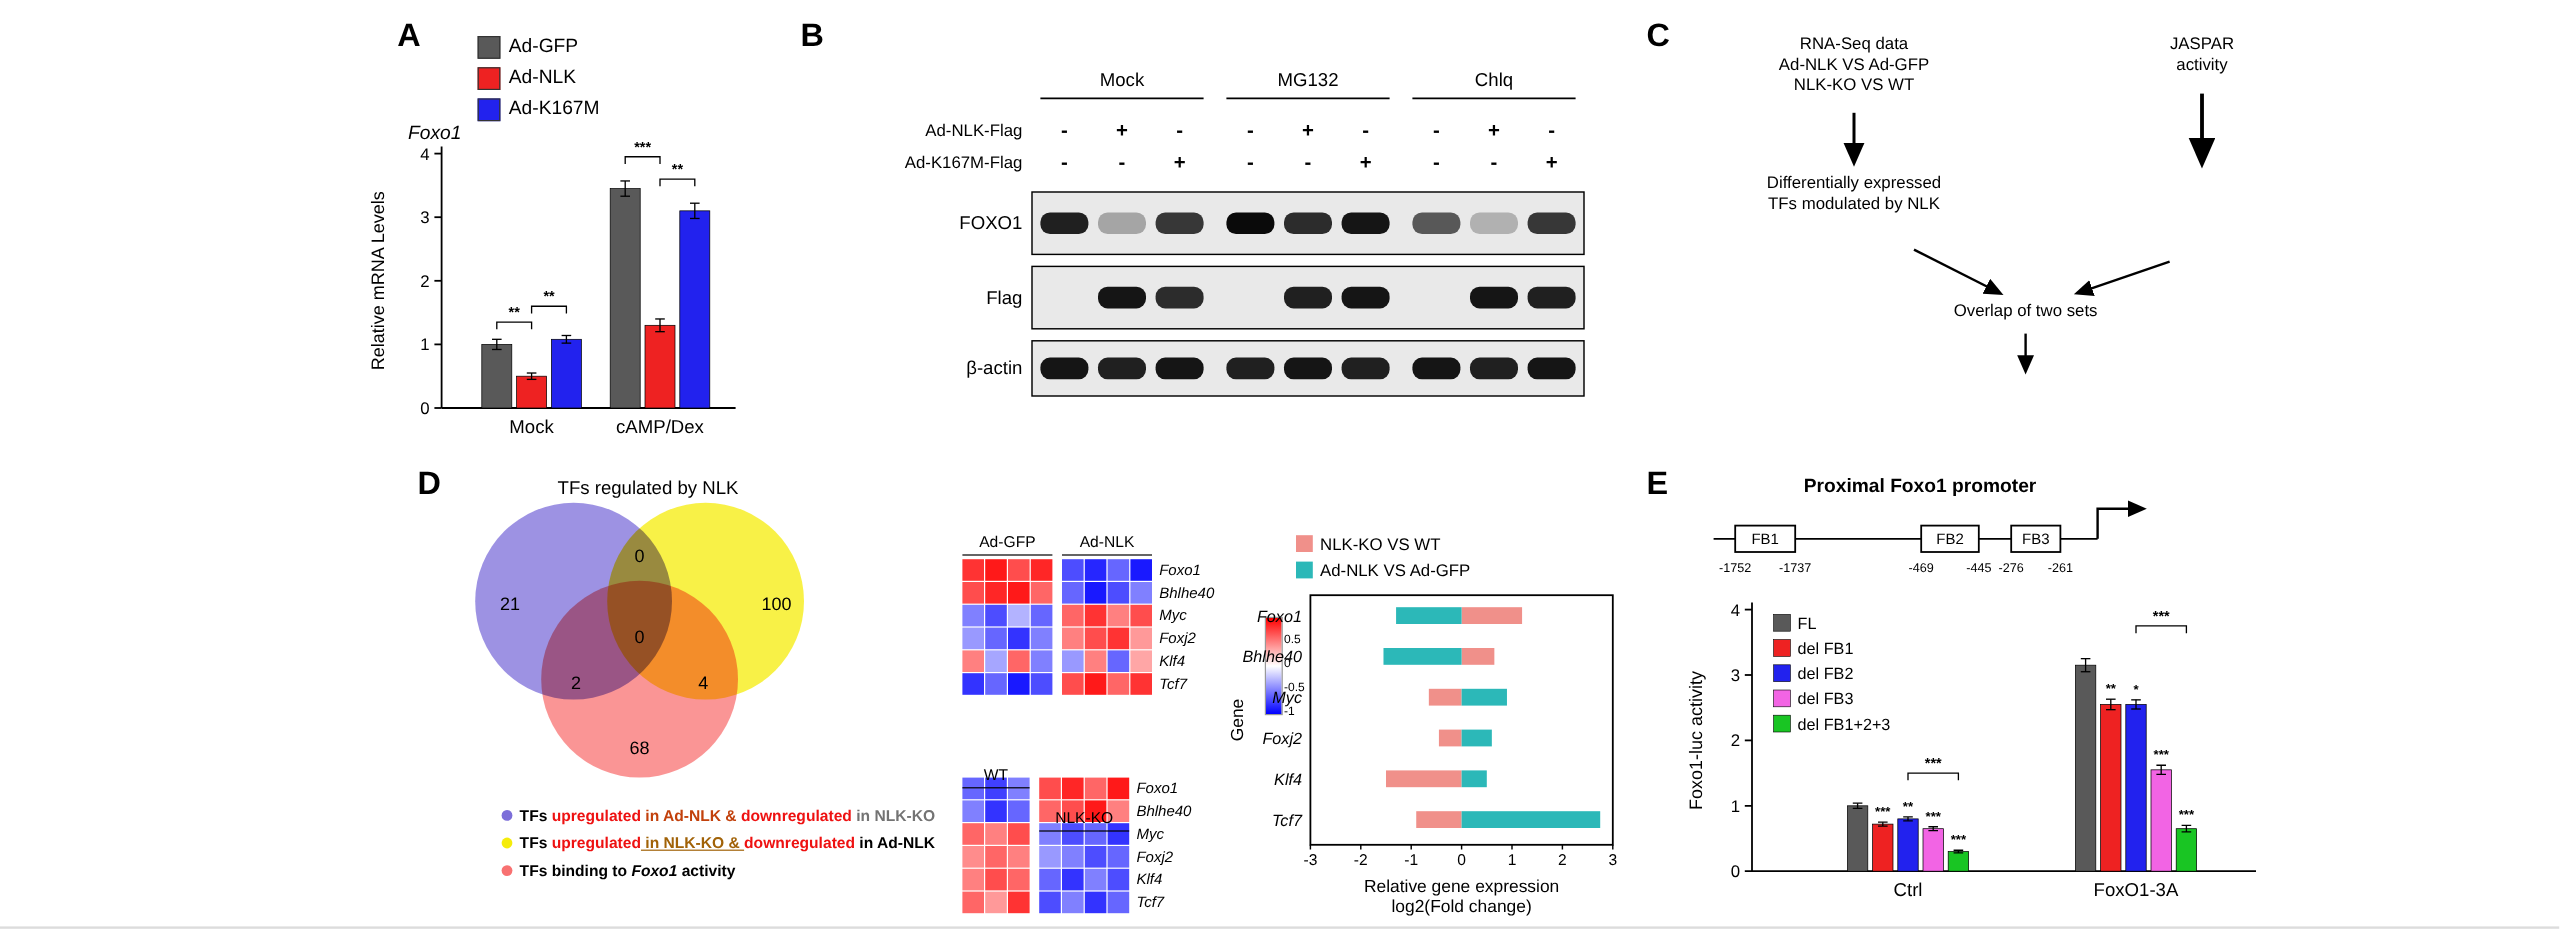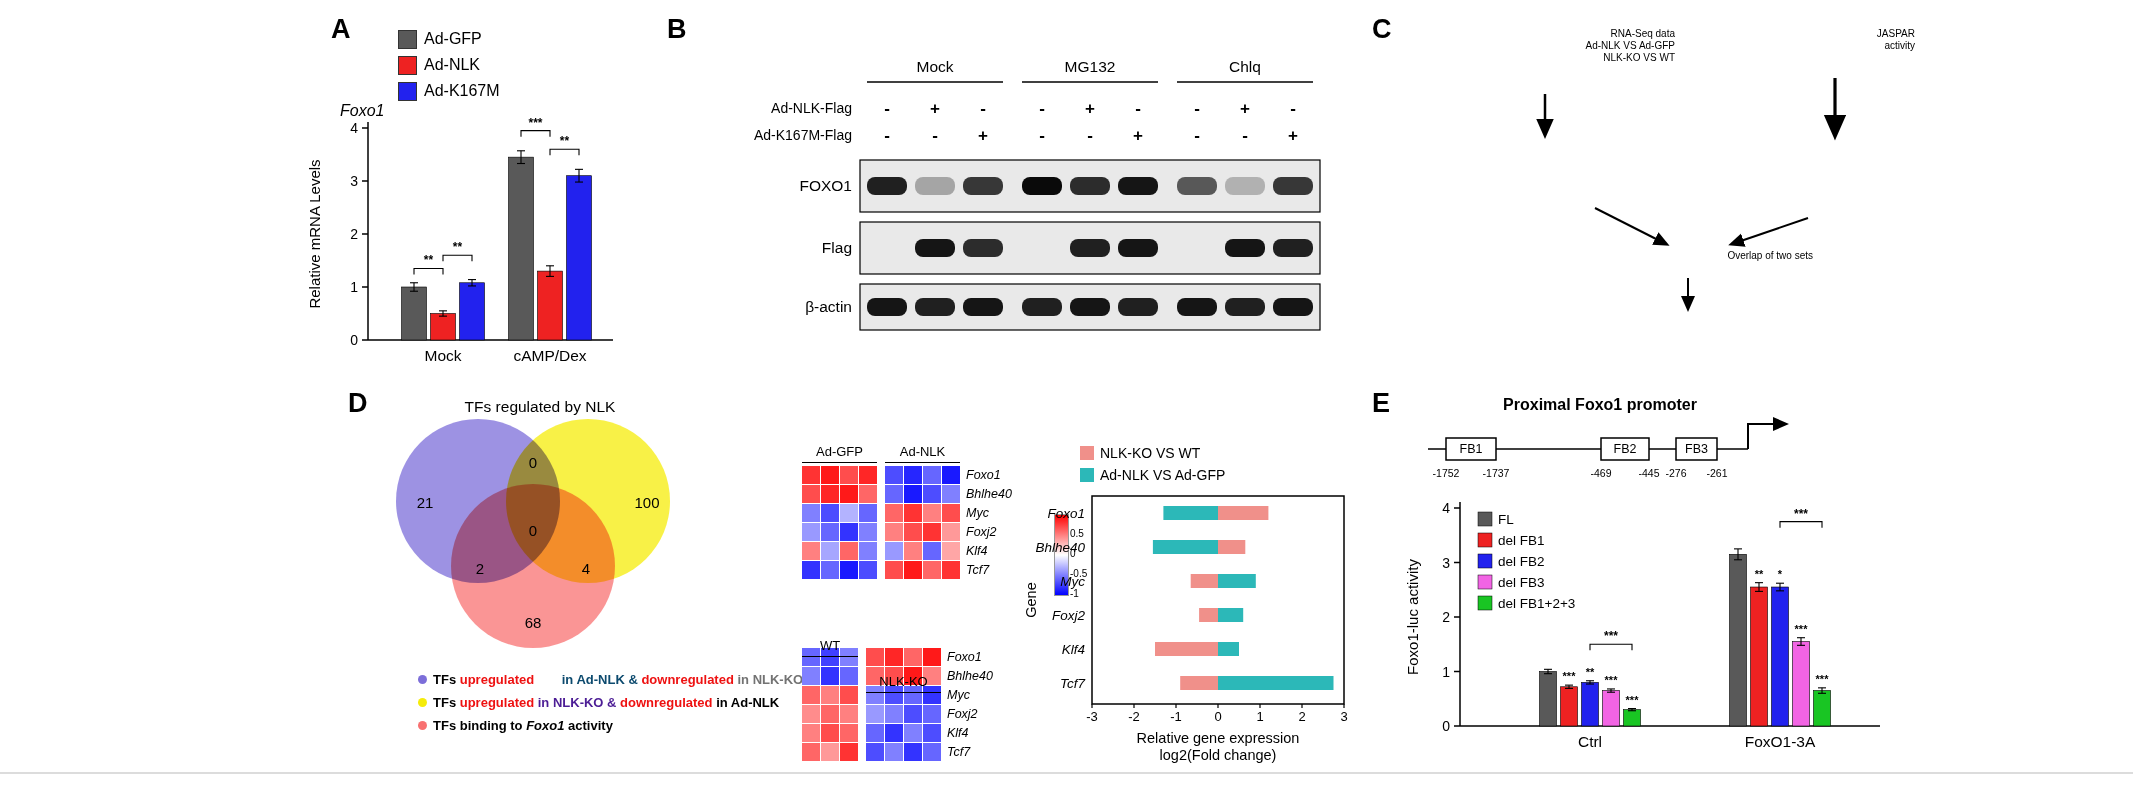--- a/index.html
+++ b/index.html
@@ -1,21 +1,21 @@
 <!DOCTYPE html>
 <html><head>
 <meta charset="utf-8">
 <style>
   html,body{margin:0;padding:0;background:#fff;}
   body{font-family:"Liberation Sans",sans-serif;color:#000;}
   .fig{position:relative;width:2133px;height:786px;background:#fff;overflow:hidden;}
   .panel-letter{position:absolute;font-weight:bold;font-size:27px;}
   svg.abs{position:absolute;overflow:visible;}
   svg text{font-family:"Liberation Sans",sans-serif;fill:#000;}
-  .cnode{position:absolute;white-space:pre-line;text-align:right;font-size:10px;line-height:1.22;}
+  .cnode{position:absolute;white-space:pre-line;text-align:center;font-size:14px;line-height:1.22;}
   #legendA{position:absolute;left:398px;top:26px;}
   .leg-row{display:flex;align-items:center;gap:7px;height:26px;font-size:16px;}
   .leg-swatch{width:17px;height:17px;display:inline-block;border:0.5px solid #333;flex:0 0 auto;}
   #vennLegend{position:absolute;left:418px;top:668px;}
   .vleg-row{display:flex;align-items:center;height:23px;font-size:13px;font-weight:700;white-space:pre;}
   .vleg-dot{width:9px;height:9px;border-radius:50%;display:inline-block;margin-right:6px;flex:0 0 auto;}
   #heatmaps{position:absolute;left:802px;top:444px;width:330px;height:330px;}
   .hm-block{position:absolute;display:grid;gap:1px;}
   .hm-cell{width:18px;height:18px;}
   .hm-glabel{position:absolute;text-align:center;font-size:13px;border-bottom:1.5px solid #000;padding-bottom:2px;height:16px;}
@@ -155,20 +155,22 @@
       <rect x="583" y="278" width="40" height="18" rx="8" ry="8" fill="#0a0a0a" fill-opacity="0.95"></rect>
     </svg>
 
   <div class="panel-letter" style="left:1372px;top:14px">C</div>
   <div id="panelC" style="position:absolute;left:1400px;top:22px;width:540px;height:360px">
     <div class="cnode" style="left:15px;top:6px;width:260px">RNA-Seq data
 Ad-NLK VS Ad-GFP
 NLK-KO VS WT</div>
     <div class="cnode" style="left:355px;top:6px;width:160px">JASPAR
 activity</div>
+    <div class="cnode" style="left:10px;top:122px;width:270px">Differentially expressed
+TFs modulated by NLK</div>
     <div class="cnode" style="left:163px;top:228px;width:250px">Overlap of two sets</div>
     <svg class="abs" style="left:0;top:0" width="540" height="360">
       <defs>
         <marker id="ah" markerWidth="9" markerHeight="9" refX="6" refY="3.5" orient="auto">
           <path d="M0,0 L8,3.5 L0,7 z" fill="#000"></path>
         </marker>
       </defs>
       <line x1="145" y1="72" x2="145" y2="112" stroke="#000" stroke-width="2.5" marker-end="url(#ah)"></line>
       <line x1="435" y1="56" x2="435" y2="112" stroke="#000" stroke-width="3.2" marker-end="url(#ah)"></line>
       <line x1="195" y1="186" x2="266" y2="222" stroke="#000" stroke-width="2" marker-end="url(#ah)"></line>
@@ -185,22 +187,22 @@
       <circle cx="203" cy="170" r="82" fill="#f87171" fill-opacity="0.75" style="mix-blend-mode: multiply;"></circle>
       <text x="95" y="112" text-anchor="middle" font-size="15">21</text>
       <text x="203" y="72" text-anchor="middle" font-size="15">0</text>
       <text x="317" y="112" text-anchor="middle" font-size="15">100</text>
       <text x="150" y="178" text-anchor="middle" font-size="15">2</text>
       <text x="203" y="140" text-anchor="middle" font-size="15">0</text>
       <text x="256" y="178" text-anchor="middle" font-size="15">4</text>
       <text x="203" y="232" text-anchor="middle" font-size="15">68</text>
     </svg>
   <div id="vennLegend">
-      <div class="vleg-row"><span class="vleg-dot" style="background: rgb(124, 110, 217);"></span><span style="color: rgb(0, 0, 0);">TFs </span><span style="color: rgb(238, 17, 17);">upregulated</span><span style="color: #0c4a6e; margin-left: 24px;"> in Ad-NLK &amp; </span><span style="color: rgb(238, 17, 17);">downregulated</span><span style="color: #737373;"> in NLK-KO</span></div>
-      <div class="vleg-row"><span class="vleg-dot" style="background: rgb(245, 236, 10);"></span><span style="color: rgb(0, 0, 0);">TFs </span><span style="color: rgb(238, 17, 17);">upregulated</span><span style="color: #4c1d95;"> in NLK-KO &amp; </span><span style="color: rgb(238, 17, 17);">downregulated</span><span style="color: rgb(0, 0, 0);"> in Ad-NLK</span></div>
+      <div class="vleg-row"><span class="vleg-dot" style="background: rgb(124, 110, 217);"></span><span style="color: rgb(0, 0, 0);">TFs </span><span style="color: rgb(238, 17, 17);">upregulated</span><span style="color: #c2410c;"> in Ad-NLK &amp; </span><span style="color: rgb(238, 17, 17);">downregulated</span><span style="color: #737373;"> in NLK-KO</span></div>
+      <div class="vleg-row"><span class="vleg-dot" style="background: rgb(245, 236, 10);"></span><span style="color: rgb(0, 0, 0);">TFs </span><span style="color: rgb(238, 17, 17);">upregulated</span><span style="color: #a16207; text-decoration: underline;"> in NLK-KO &amp; </span><span style="color: rgb(238, 17, 17);">downregulated</span><span style="color: rgb(0, 0, 0);"> in Ad-NLK</span></div>
       <div class="vleg-row"><span class="vleg-dot" style="background: rgb(248, 113, 113);"></span><span style="color: rgb(0, 0, 0);">TFs binding to </span><span style="color: rgb(0, 0, 0); font-style: italic;">Foxo1</span><span style="color: rgb(0, 0, 0);"> activity</span></div>
     </div>
   <div id="heatmaps">
       <div class="hm-block" style="left: 0px; top: 22px; width: 75px; grid-template-columns: repeat(4, 18px);">
         <div class="hm-cell" style="background: rgb(255, 51, 51);"></div>
         <div class="hm-cell" style="background: rgb(255, 25, 25);"></div>
         <div class="hm-cell" style="background: rgb(255, 77, 77);"></div>
         <div class="hm-cell" style="background: rgb(255, 38, 38);"></div>
         <div class="hm-cell" style="background: rgb(255, 77, 77);"></div>
         <div class="hm-cell" style="background: rgb(255, 38, 38);"></div>

